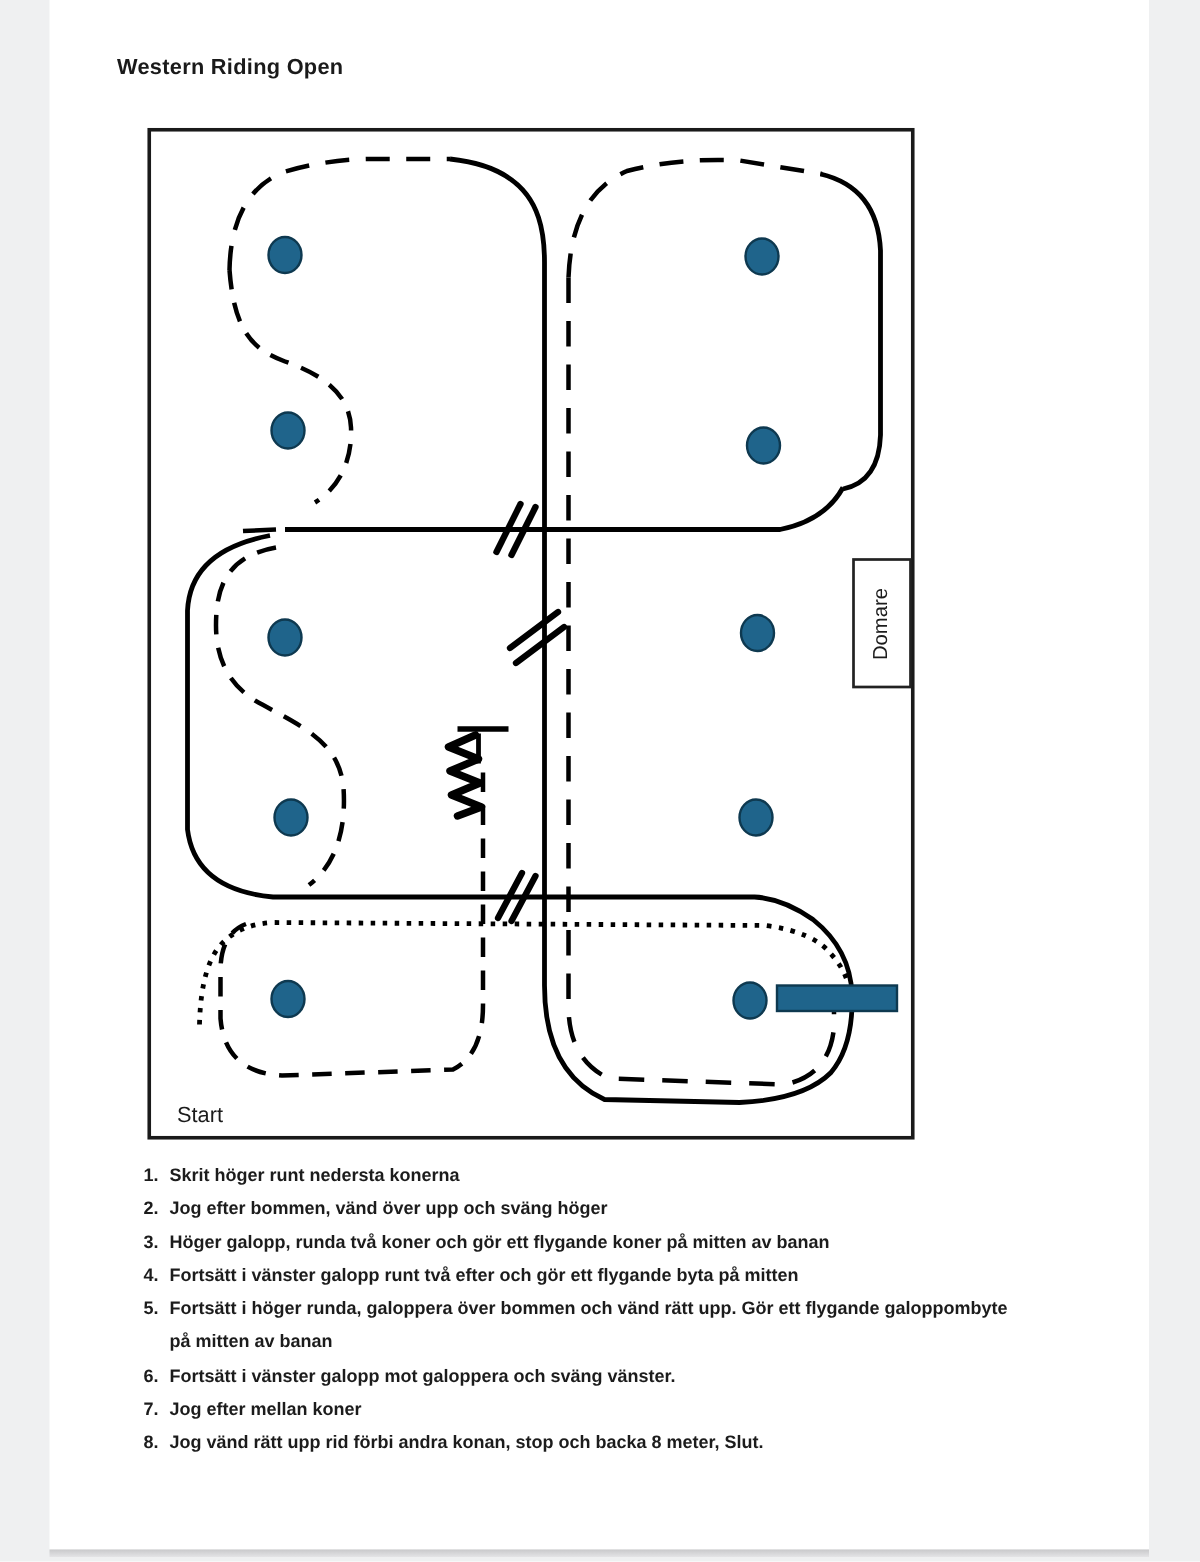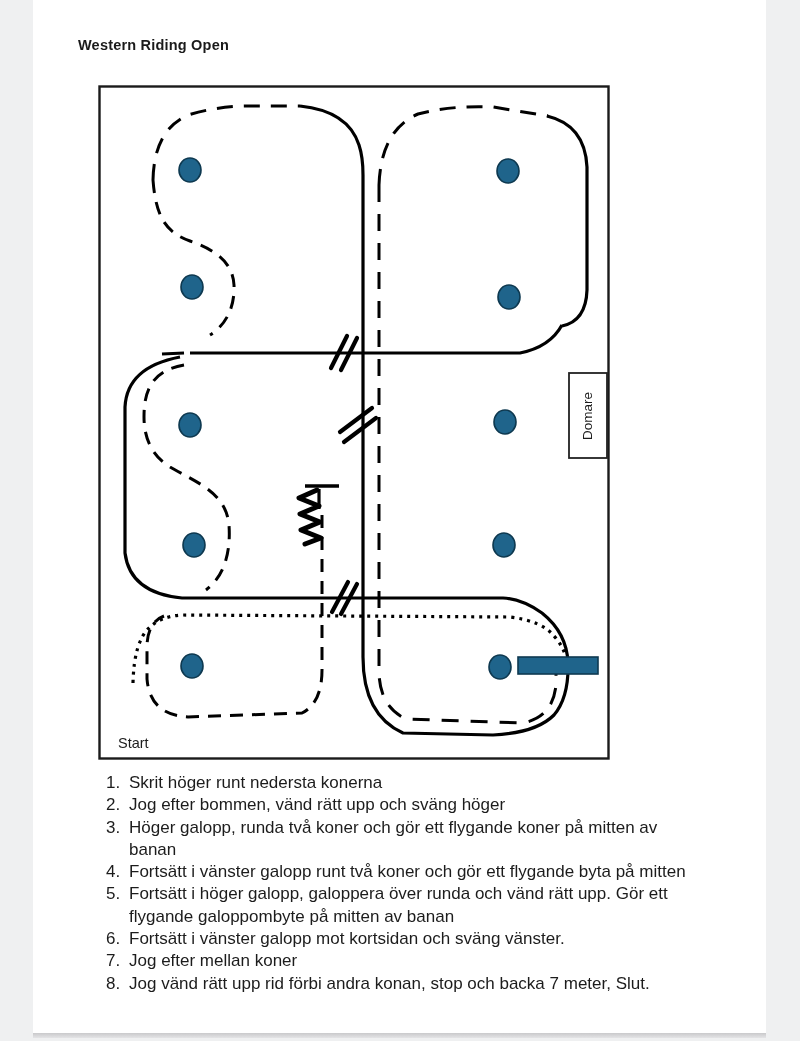--- a/index.html
+++ b/index.html
@@ -19,24 +19,25 @@
     position:absolute;left:33px;top:1033px;width:733px;height:5px;
     background:linear-gradient(#c9c9cb,#e4e4e6);
   }
   .doc-title{
     position:absolute;left:45px;top:37px;
     font-size:14.5px;font-weight:bold;color:#1a1a1a;
     letter-spacing:.2px;
   }
   .arena-svg{position:absolute;left:65px;top:85px;}
   .instructions{
-    position:absolute;left:62px;top:772px;width:578px;
+    position:absolute;left:46px;top:772px;width:578px;
     margin:0;padding:0 0 0 30px;
-    font-size:17px;line-height:22.3px;color:#1c1c1c;
+    font-size:12px;line-height:22.3px;color:#1c1c1c;
     list-style:decimal;
+    font-weight:bold;
   }
   .instructions li{padding-left:4px;}
 </style>
 </head>
 <body>
 
 <div class="canvas">
   <div class="page">
 
     <div class="doc-title">Western Riding Open</div>
@@ -109,24 +110,24 @@
       <g>
         <rect x="471" y="288" width="38" height="85" fill="#ffffff" stroke="#222" stroke-width="1.8"></rect>
         <text x="490" y="331" transform="rotate(-90 490 331)" text-anchor="middle" font-size="13.5" fill="#1c1c1c" dominant-baseline="middle">Domare</text>
       </g>
 
       <text x="20" y="663" font-size="14.5" fill="#1c1c1c">Start</text>
     </svg>
 
     <ol class="instructions">
       <li>Skrit höger runt nedersta konerna</li>
-      <li>Jog efter bommen, vänd rätt upp och sväng höger</li>
+      <li>Jog efter bommen, vänd över upp och sväng höger</li>
       <li>Höger galopp, runda två koner och gör ett flygande koner på mitten av banan</li>
-      <li>Fortsätt i vänster galopp runt två koner och gör ett flygande byta på mitten</li>
-      <li>Fortsätt i höger galopp, galoppera över runda och vänd rätt upp. Gör ett flygande galoppombyte på mitten av banan</li>
-      <li>Fortsätt i vänster galopp mot kortsidan och sväng vänster.</li>
+      <li>Fortsätt i vänster galopp runt två efter och gör ett flygande byta på mitten</li>
+      <li>Fortsätt i höger runda, galoppera över bommen och vänd rätt upp. Gör ett flygande galoppombyte på mitten av banan</li>
+      <li>Fortsätt i vänster galopp mot galoppera och sväng vänster.</li>
       <li>Jog efter mellan koner</li>
-      <li>Jog vänd rätt upp rid förbi andra konan, stop och backa 7 meter, Slut.</li>
+      <li>Jog vänd rätt upp rid förbi andra konan, stop och backa 8 meter, Slut.</li>
     </ol>
 
   </div>
   <div class="page-shadow"></div>
 </div>
 
 </body></html>

